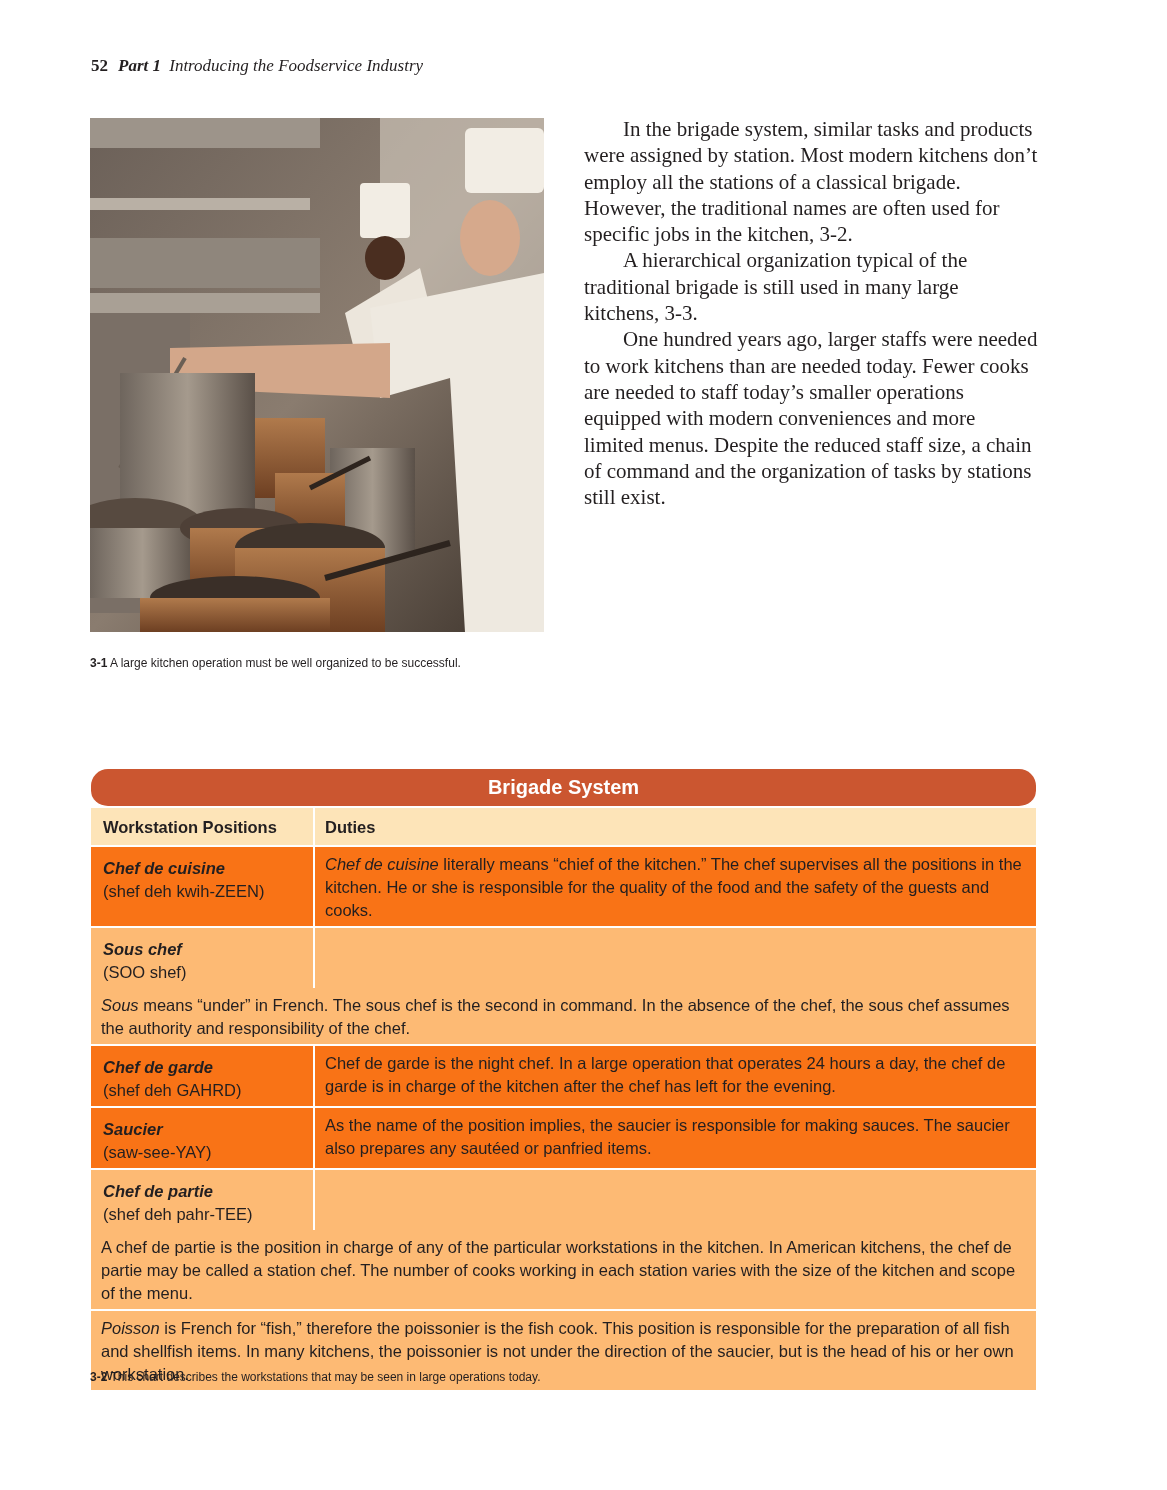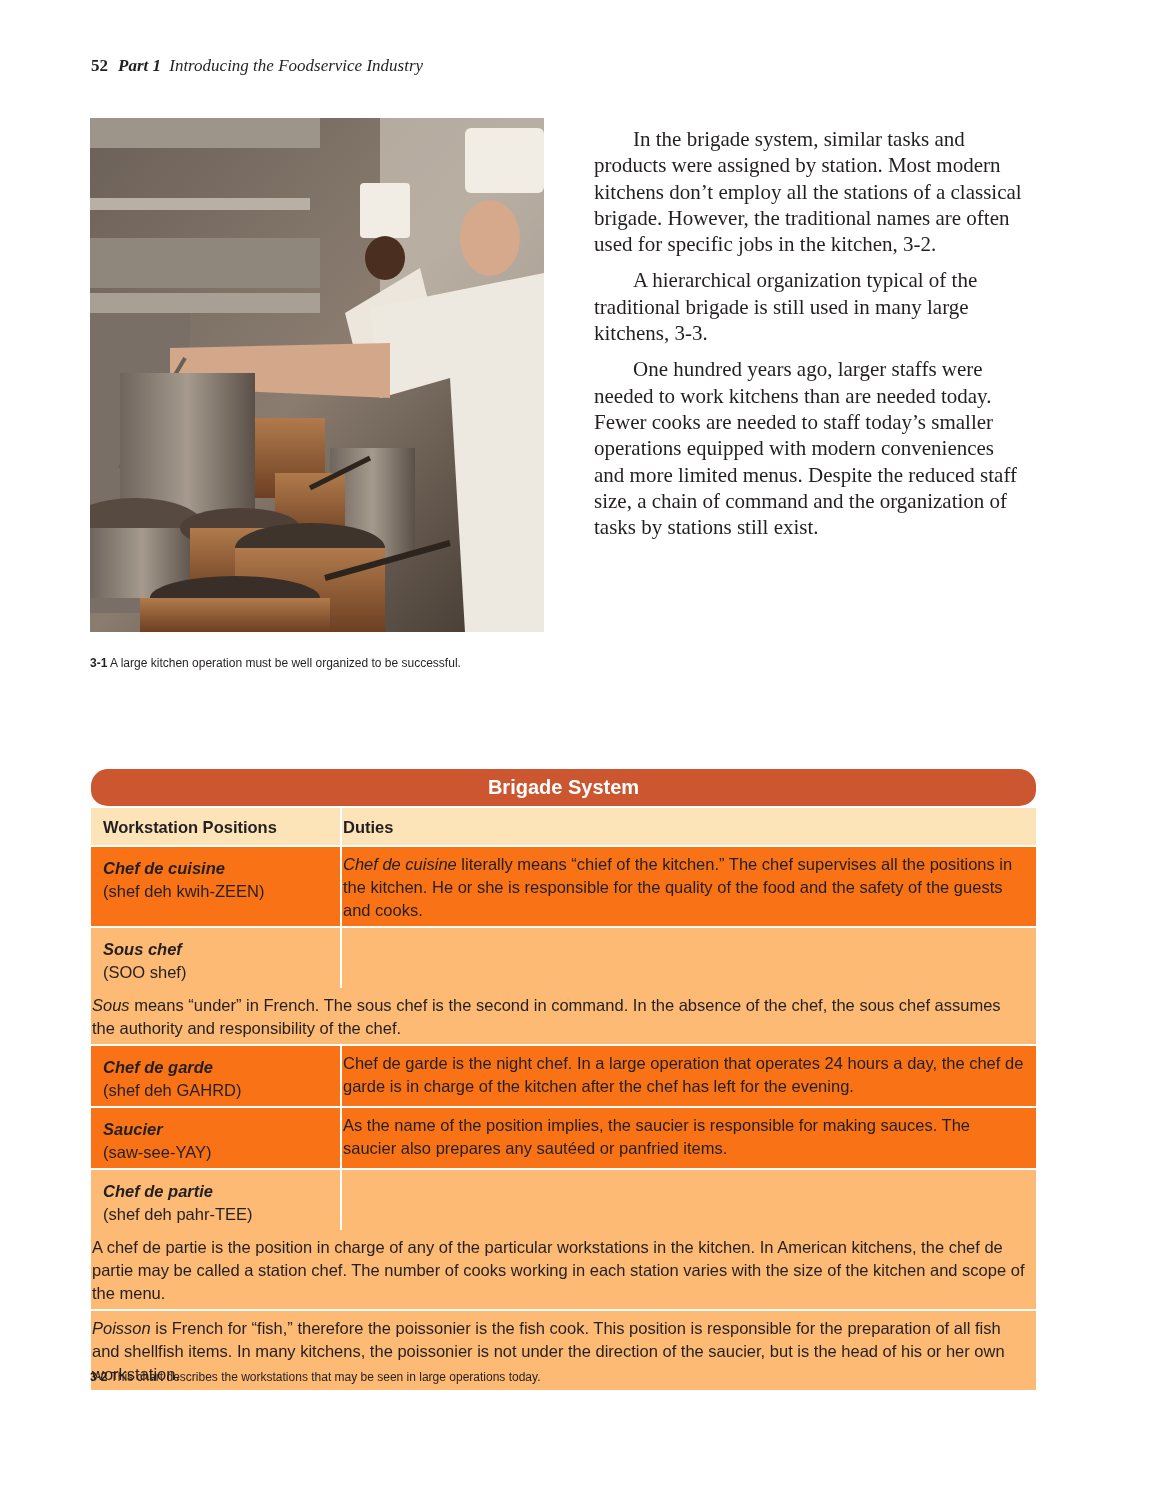--- a/index.html
+++ b/index.html
@@ -10,28 +10,28 @@
 
   .photo { position: absolute; left: 90px; top: 118px; width: 454px; height: 514px; overflow: hidden; background: #5a4a3c; }
   .photo svg { display: block; }
 
   .caption { position: absolute; font-family: "Liberation Sans", "DejaVu Sans", sans-serif; font-size: 12px; line-height: 22px; color: #231f20; }
   .caption b { font-weight: bold; }
   .cap1 { left: 90px; top: 652px; width: 450px; }
   .cap2 { left: 90px; top: 1366px; width: 900px; }
 
   .col-right { position: absolute; left: 584px; top: 116px; width: 455px; font-family: "Liberation Serif", "DejaVu Serif", serif; font-size: 21px; line-height: 26.3px; color: #231f20; }
-  .col-right p { margin: 10px; text-indent: 39px; }
+  .col-right p { margin: 0; text-indent: 39px; }
   .heading { font-family: "Liberation Serif", "DejaVu Serif", serif; font-weight: bold; color: #008a4b; font-size: 46px; line-height: 50px; margin: 20px 0 8px 0; letter-spacing: 0.2px; }
 
   .table { position: absolute; left: 91px; top: 769px; width: 945px; font-family: "Liberation Sans", "DejaVu Sans", sans-serif; font-size: 16.5px; line-height: 23px; color: #231f20; border-collapse: collapse; }
   .table .title-row { background: #cb5630; color: #ffffff; font-weight: bold; font-size: 20px; text-align: center; height: 37px; line-height: 37px; border-bottom: 2px solid #ffffff; border-radius: 17px; }
   .row { display: flex; border-bottom: 2px solid #ffffff; }
-  .row .c1 { width: 251px; padding: 10px 10px 4px 12px; box-sizing: border-box; border-right: 2px solid #ffffff; }
-  .row .c2 { flex: 1; padding: 6px 10px 4px 1px; }
+  .row .c1 { width: 224px; padding: 10px 10px 4px 12px; box-sizing: border-box; border-right: 2px solid #ffffff; }
+  .row .c2 { flex: 1; padding: 6px 10px 4px 10px; }
   .row.header { background: #fde4b8; font-weight: bold; }
   .row.header .c1, .row.header .c2 { padding-top: 8px; padding-bottom: 6px; }
   .row.odd { background: #f97316; }
   .row.even { background: #fdba74; flex-direction: column; }
   .pos-name { font-weight: bold; font-style: italic; display: block; }
   .pron { display: block; }
   .it { font-style: italic; }
 </style>
 </head>
 <body>

